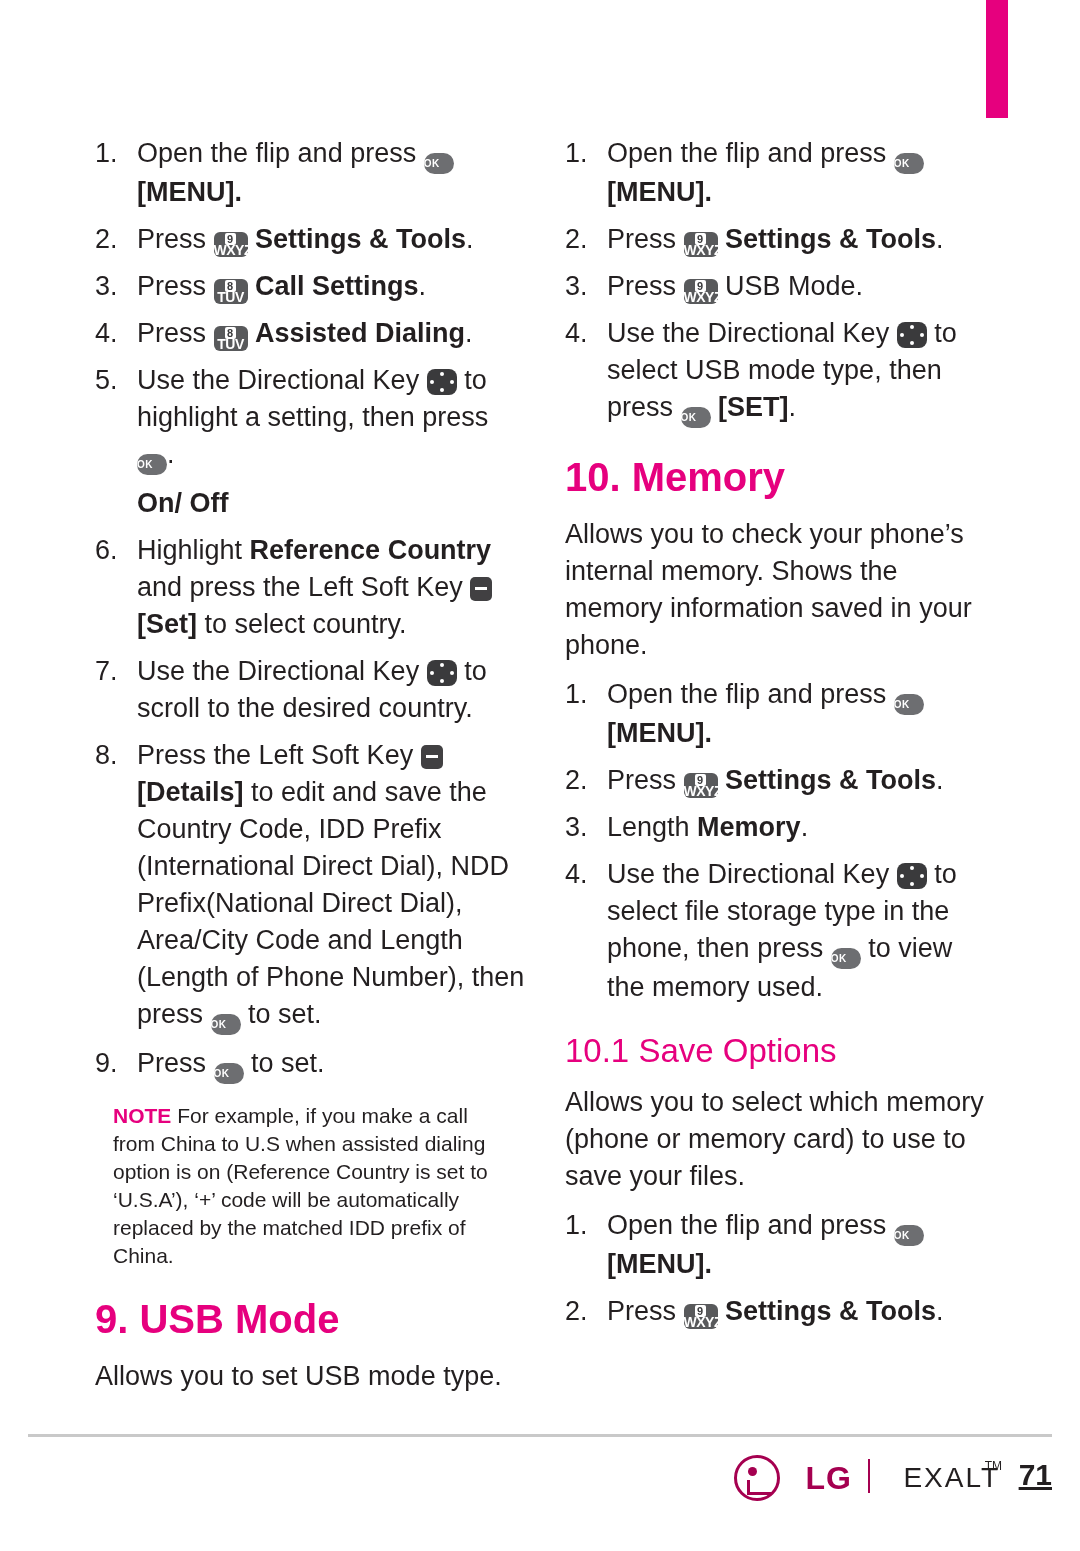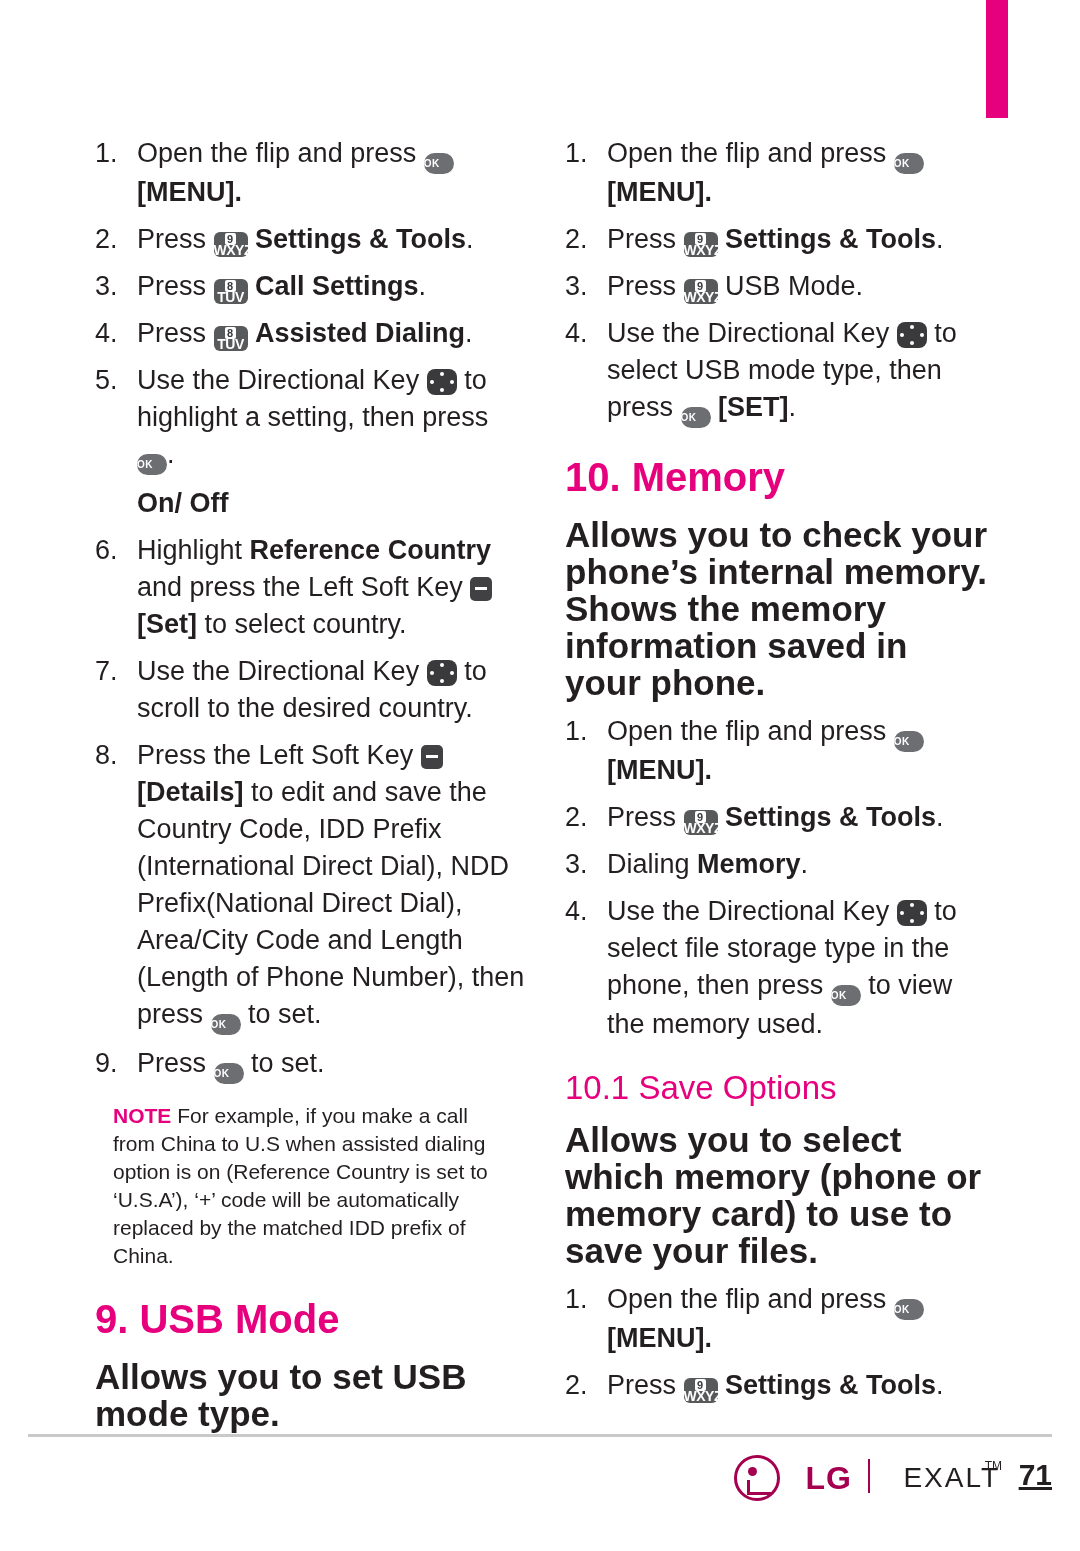--- a/index.html
+++ b/index.html
@@ -53,24 +53,23 @@
     padding-left: 42px;
   }
   .step .num {
     position: absolute;
     left: 0;
     top: 0;
     width: 34px;
     text-align: left;
   }
   .para {
-    font-size: 35px;
+    font-size: 27px;
     line-height: 37px;
     margin-bottom: 12px;
-    font-weight: bold;
   }
   .sub-bold {
     font-weight: bold;
     font-size: 27px;
     line-height: 37px;
     padding-left: 42px;
     margin-bottom: 10px;
   }
   b, .b { font-weight: bold; }
 
@@ -363,21 +362,21 @@
         <b>[MENU].</b>
       </div>
 
       <div class="step">
         <span class="num">2.</span>
         <span>Press </span><span class="key key-num"><span class="n">9</span><span class="l">WXYZ</span></span> <b>Settings &amp; Tools</b><span>.</span>
       </div>
 
       <div class="step">
         <span class="num">3.</span>
-        <span>Dialing </span><b>Memory</b><span>.</span>
+        <span>Length </span><b>Memory</b><span>.</span>
       </div>
 
       <div class="step">
         <span class="num">4.</span>
         <span>Use the Directional Key </span><span class="key key-dir"><i class="dot d-t"></i><i class="dot d-b"></i><i class="dot d-l"></i><i class="dot d-r"></i></span><span> to select file storage type in the phone, then press </span><span class="key key-ok">OK</span><span> to view the memory used.</span>
       </div>
 
       <h2 class="subsec">
         <span class="numpart">10.1 </span><span>Save Options</span>
       </h2>

